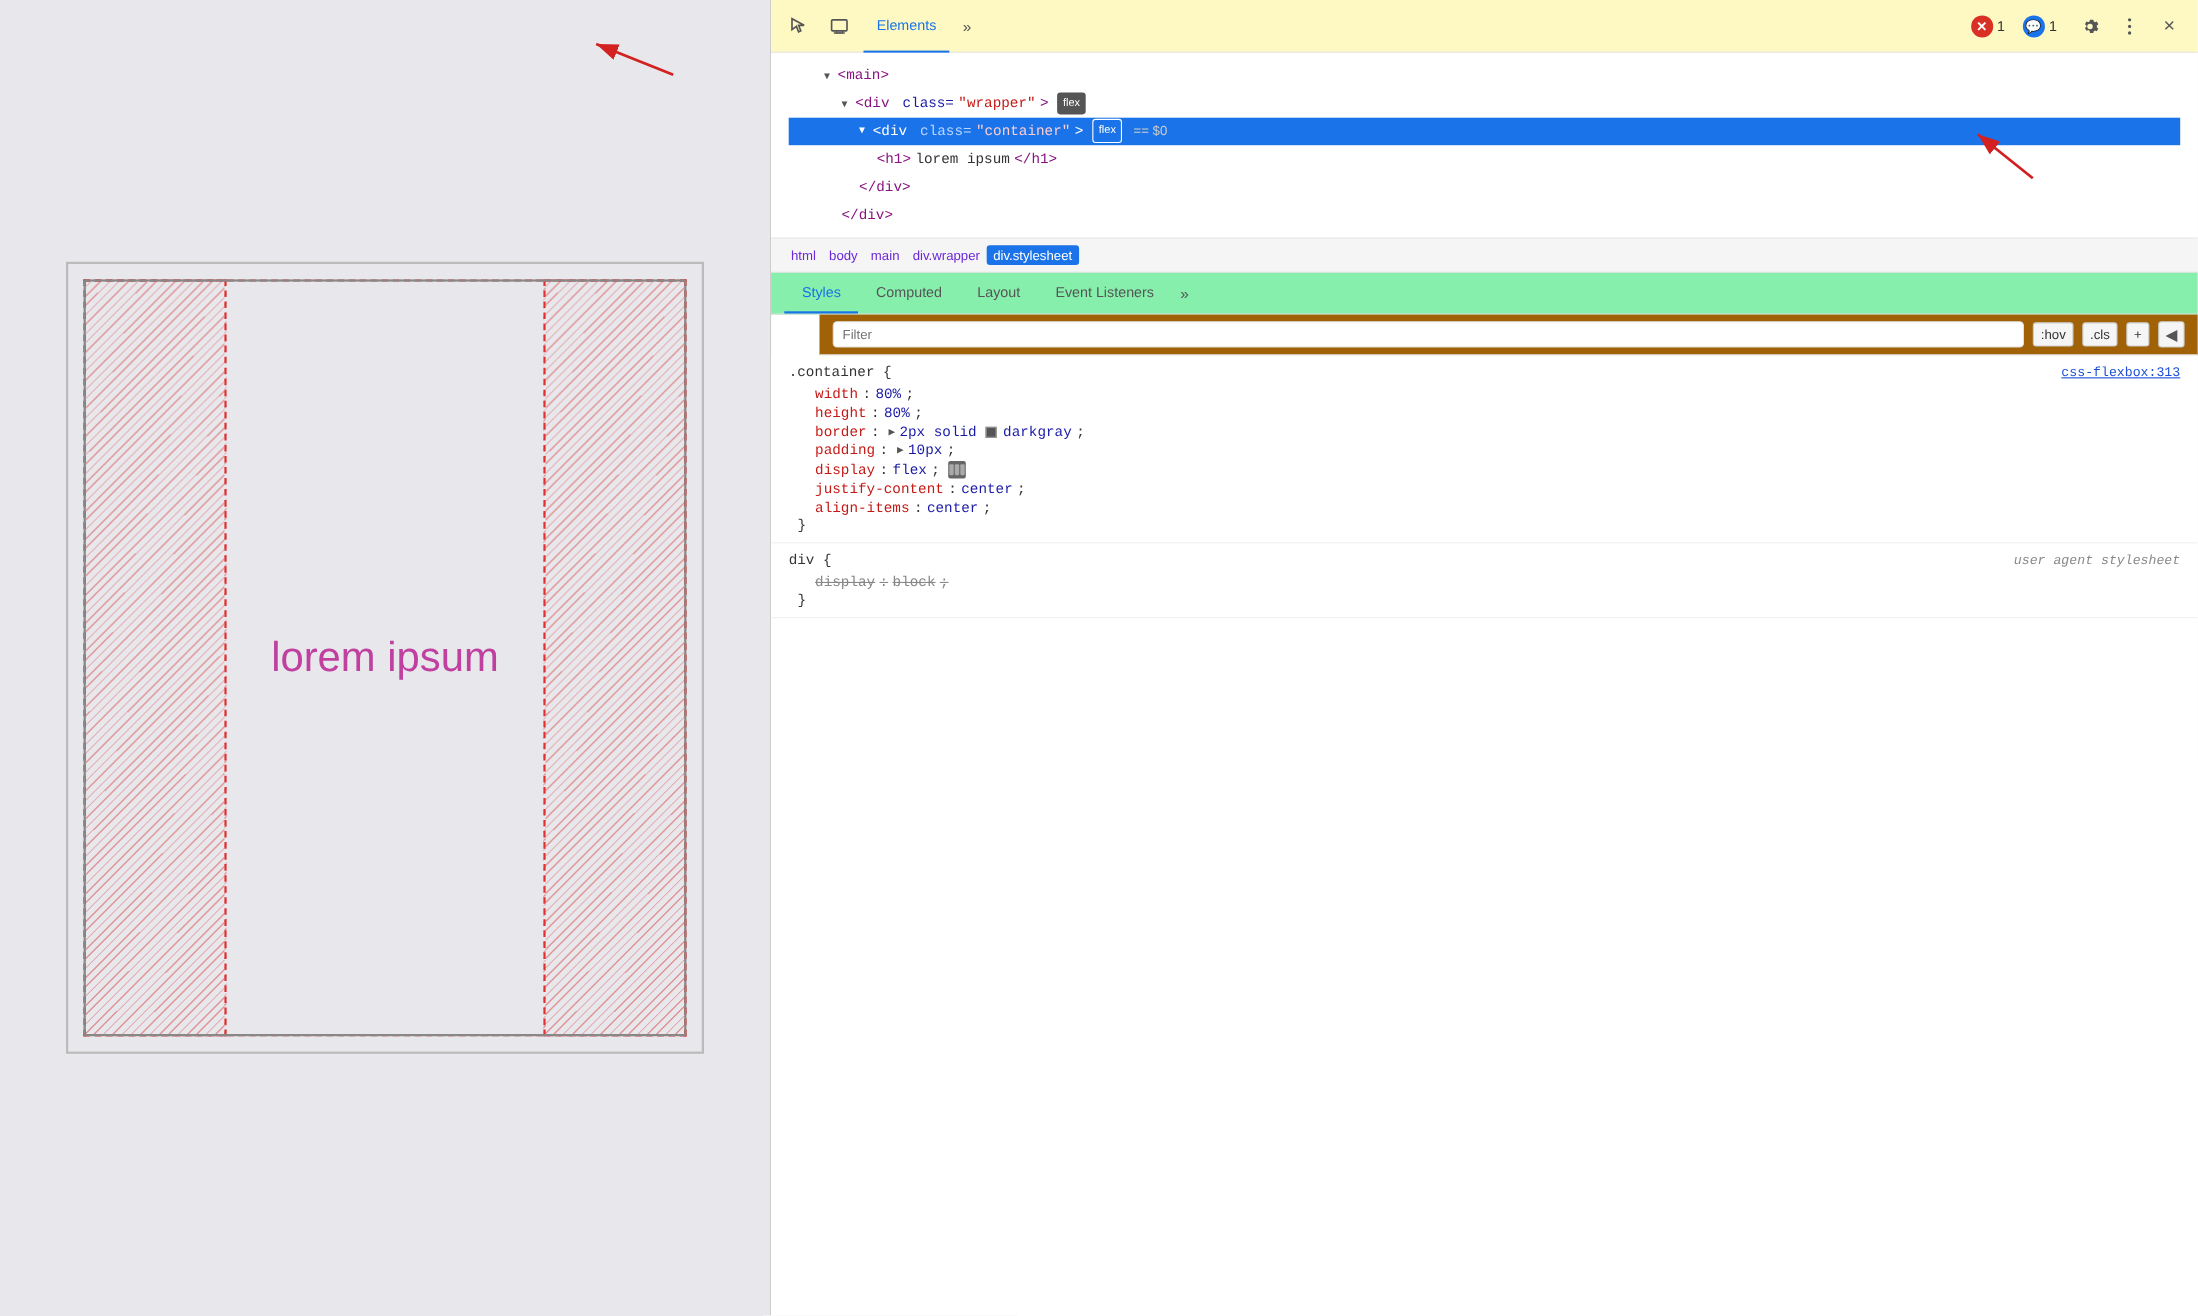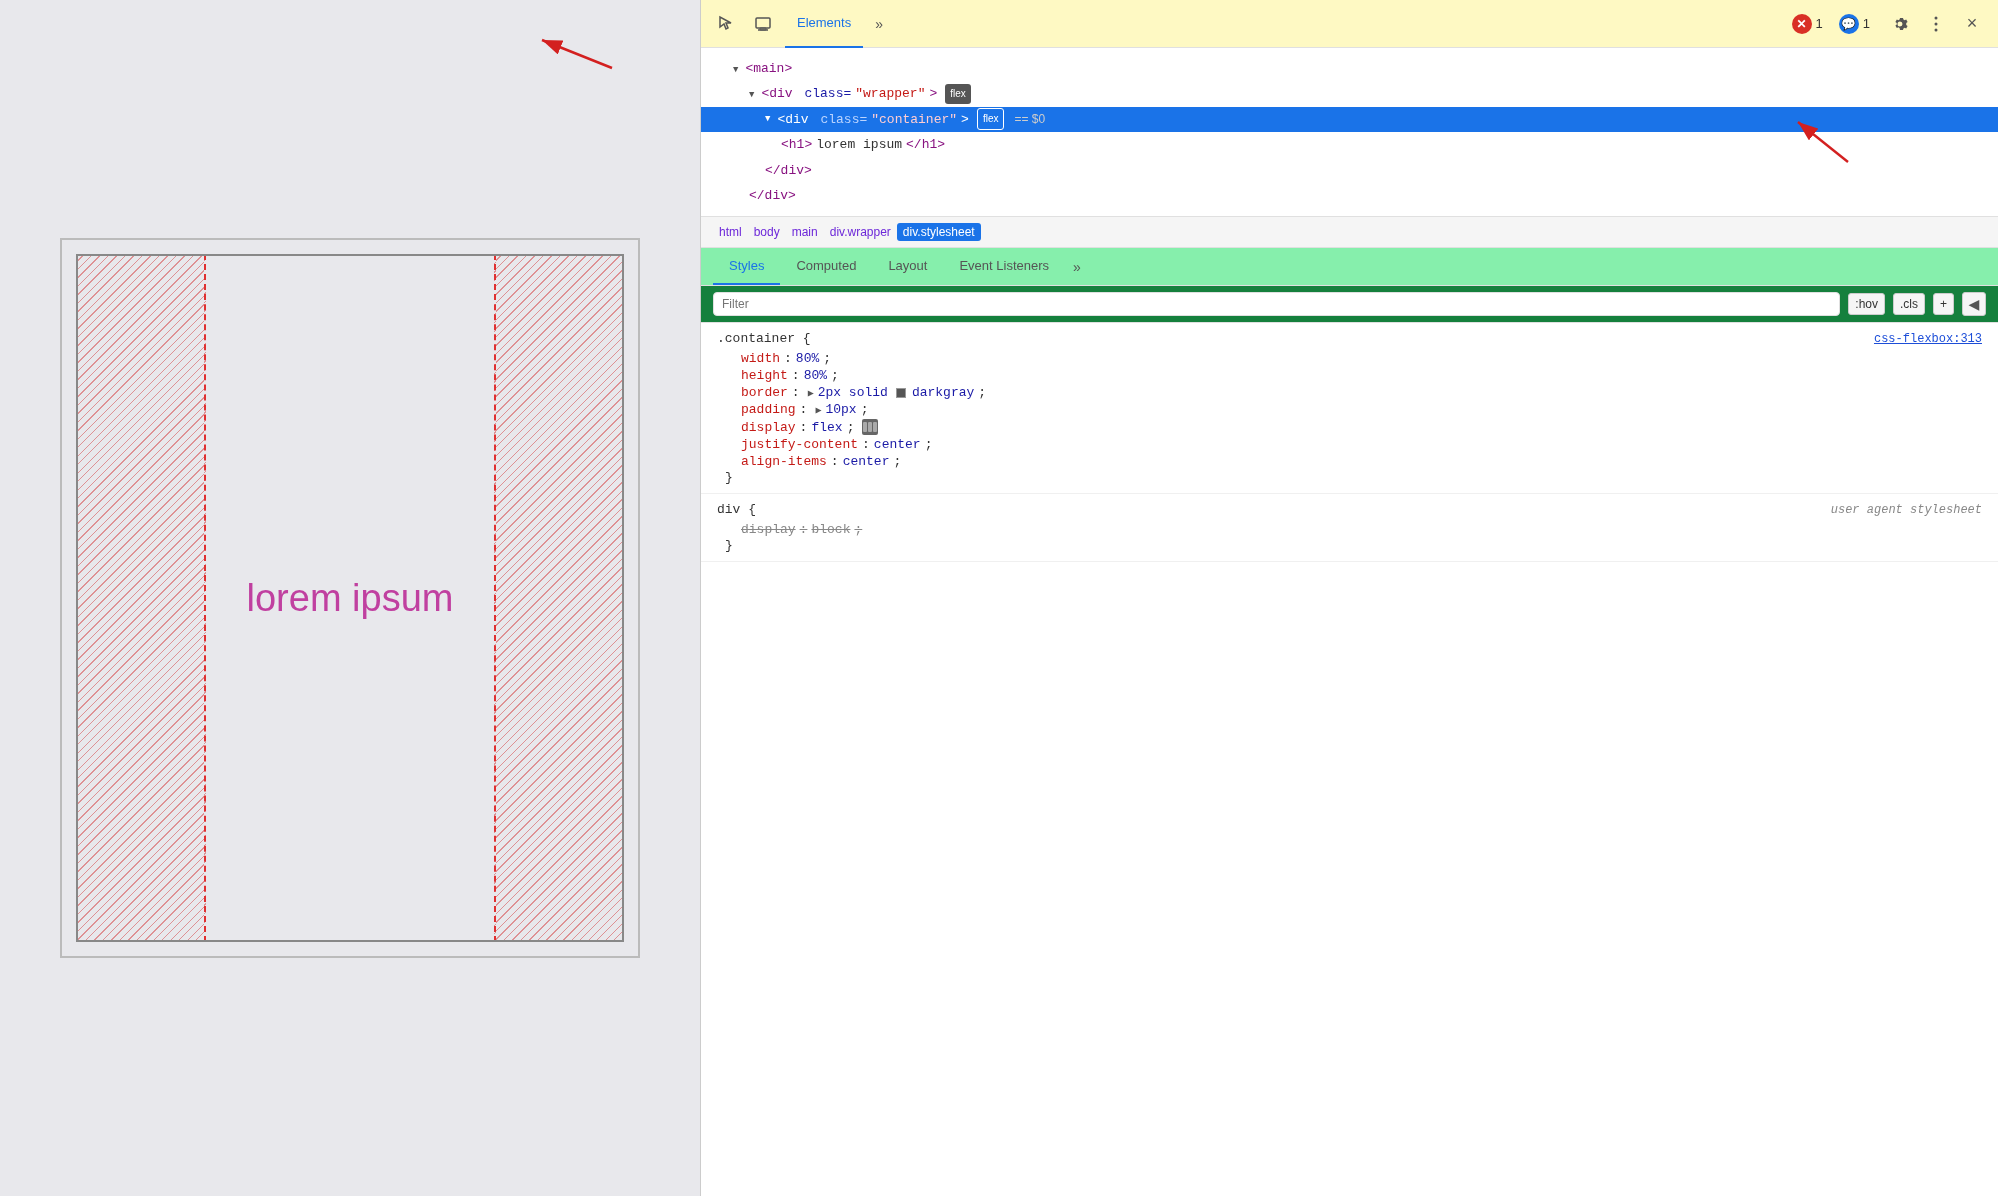--- a/index.html
+++ b/index.html
@@ -81,21 +81,21 @@
       display: flex;
       align-items: center;
       justify-content: center;
       color: #555;
       cursor: pointer;
       font-size: 18px;
     }
 
     
     .dom-tree {
-      padding: 8px 0;
+      padding: 8px 16px;
       font-family: 'Courier New', Courier, monospace;
       font-size: 13px;
       line-height: 1.8;
       border-bottom: 1px solid #e0e0e0;
       background: #fff;
     }
 
     .dom-line {
       padding: 1px 16px;
       display: flex;
@@ -173,22 +173,23 @@
       padding: 10px 8px;
       cursor: pointer;
     }
 
     
     .filter-bar {
       display: flex;
       align-items: center;
       padding: 6px 12px;
       border-bottom: 1px solid #e0e0e0;
-      background: #15803d;
+      background: #a16207;
       gap: 8px;
+      margin-left: 44px;
     }
 
     .filter-input {
       flex: 1;
       border: 1px solid #e0e0e0;
       border-radius: 4px;
       padding: 4px 8px;
       font-size: 12px;
       outline: none;
       background: #fff;

